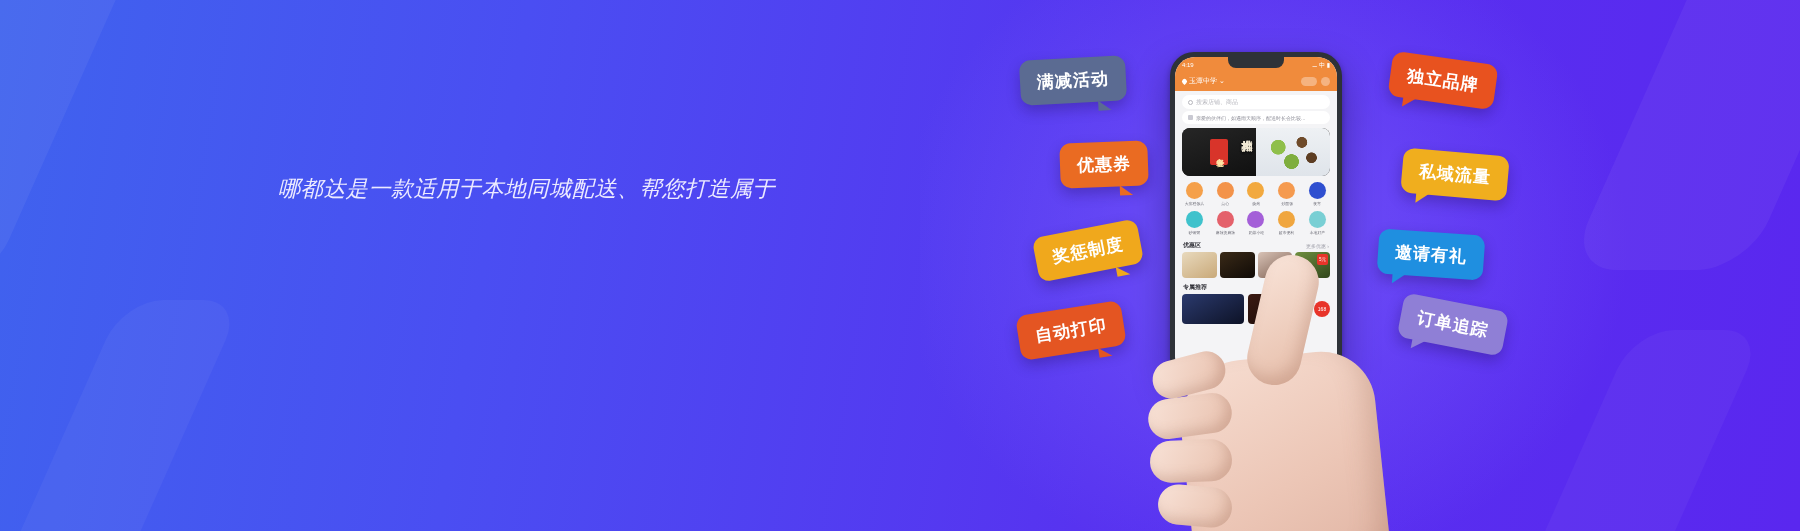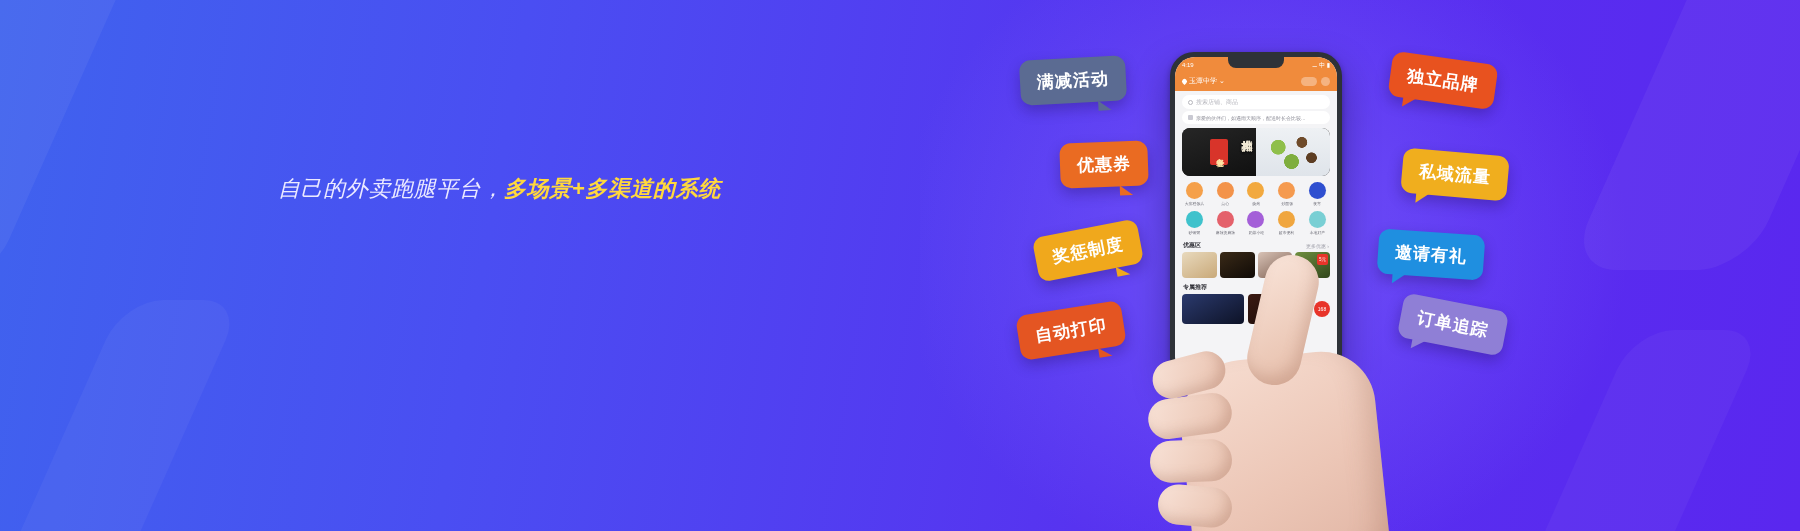--- a/index.html
+++ b/index.html
@@ -209,23 +209,21 @@
 
 <div class="hero">
   <div class="swoosh sw1"></div>
   <div class="swoosh sw2"></div>
   <div class="swoosh sw3"></div>
   <div class="swoosh sw4"></div>
   <div class="glow"></div>
 
   <div class="copy">
     <div class="sub">
-      <div>
-        <span>自己的外卖跑腿平台，</span><span class="hl">多场景+多渠道的系统</span>
-      </div>
+      <div>哪都达是一款适用于本地同城配送、帮您打造属于</div>
     </div>
   </div>
 
   <div class="device">
     <div class="phone">
       <div class="screen">
         <div class="notch"></div>
 
         <div class="statusbar">
           <span>4:19</span>

